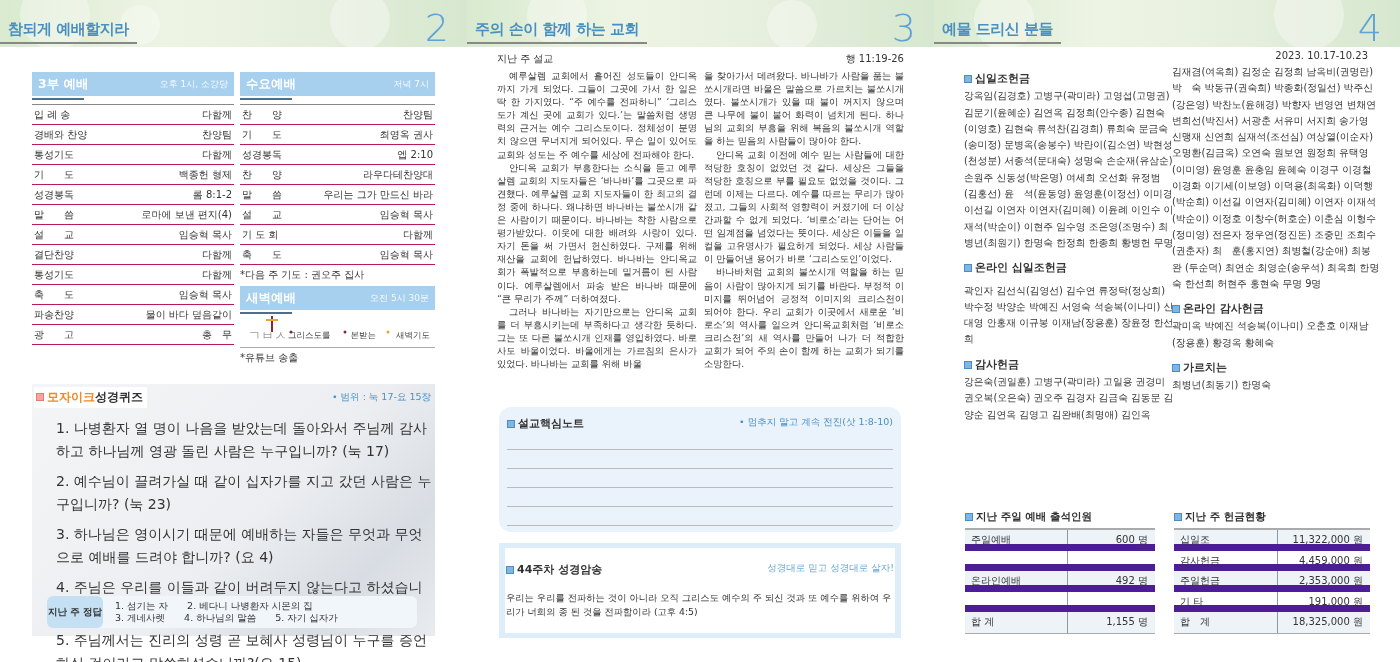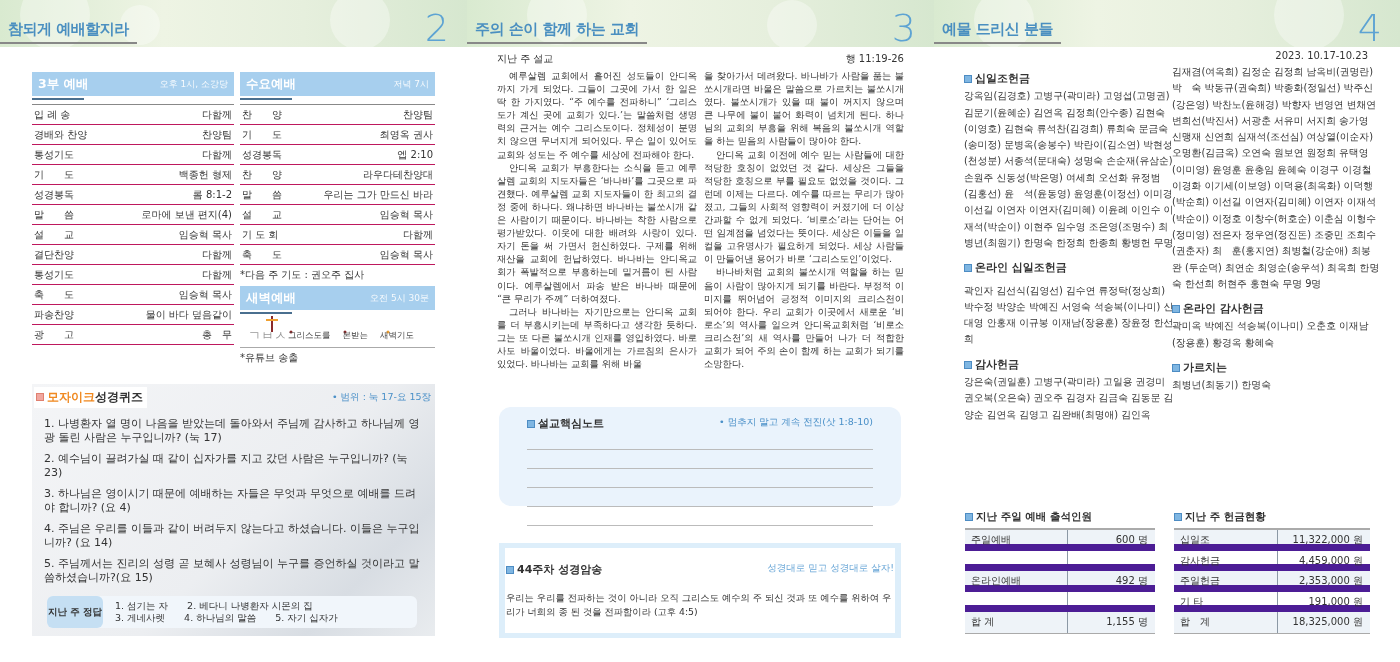--- a/index.html
+++ b/index.html
@@ -24,30 +24,30 @@
 .row .v{text-align:right}
 .note{font-size:10px;height:20px;line-height:20px;color:#333}
 .logo-area{height:38px;border-bottom:1px solid #aaa;position:relative}
 .quiz{position:absolute;left:32px;top:384px;width:403px;height:252px;background:linear-gradient(135deg,#f4f5f7 0%,#eceef1 55%,#d8dde3 80%,#e9ecef 100%)}
 .quiz-head{display:flex;justify-content:space-between;align-items:center;height:26px;padding:0 4px 0 2px}
 .quiz-title{font-size:12px;font-weight:bold;background:#fff;padding:2px 4px 2px 2px}
 .quiz-title .m{color:#f08a22}
 .quiz-title .g{color:#333}
 .sq{display:inline-block;width:8px;height:8px;background:#7fb6e2;border:1px solid #4d8cc3;margin-right:3px;vertical-align:middle}
 .quiz-range{font-size:9.5px;color:#4a90c8}
-.q{font-size:11px;margin:7px 0 0 12px;line-height:14px;color:#333;width:380px}
+.q{font-size:14px;margin:7px 0 0 24px;line-height:23px;color:#333;width:380px}
 .answer{position:absolute;left:15px;top:212px;width:370px;height:32px;background:#f1f6fb;border-radius:6px;display:flex;align-items:center}
 .answer .lbl{width:56px;height:32px;background:#c5dff3;border-radius:6px;font-size:9.5px;font-weight:bold;display:flex;align-items:center;justify-content:center;color:#333}
 .answer .txt{font-size:9.5px;line-height:12px;margin-left:12px;color:#333}
 
 .sermon-head{position:absolute;top:52px;left:30px;right:30px;display:flex;justify-content:space-between;font-size:10px;color:#333}
 .cols{position:absolute;top:69px;left:30px;width:407px;display:flex;justify-content:space-between}
 .col{width:200px;font-size:9.3px;line-height:13.1px;text-align:justify;color:#333;font-family:"DejaVu Serif",serif}
 .col p{text-indent:12px}
-.notes-box{position:absolute;left:32px;top:407px;width:402px;height:99px;background:#eaf3fc;border-radius:12px;padding:9px 28px}
+.notes-box{position:absolute;left:32px;top:407px;width:402px;height:125px;background:#eaf3fc;border-radius:12px;padding:9px 8px}
 .notes-head{display:flex;justify-content:space-between;font-size:11px}
 .notes-head .t{font-weight:bold;color:#333}
 .notes-head .s{color:#4a90c8;font-size:9.5px}
 .line{border-bottom:1px solid #bbb;height:19px}
 .verse-box{position:absolute;left:32px;top:543px;width:402px;height:95px;background:#ddeefa;padding:5px 6px}
 .verse-inner{background:#fff;width:100%;height:100%;padding:10px 1px}
 .verse-head{display:flex;justify-content:space-between;font-size:11px;margin-top:4px}
 .verse-head .t{font-weight:bold;color:#333}
 .verse-head .s{color:#6aa7d7;font-size:9.5px}
 .verse-text{font-size:9.3px;line-height:14px;margin-top:14px;color:#333}
@@ -180,21 +180,21 @@
       </div>
     <div class="logo-area">
       <svg width="195" height="38" viewBox="0 0 195 38">
         <line x1="32" y1="6" x2="32" y2="22" stroke="#8a2a2a" stroke-width="2"></line>
         <line x1="26" y1="10" x2="38" y2="10" stroke="#f0a030" stroke-width="2"></line>
         <text x="8" y="30" font-size="13" fill="#999" font-family="DejaVu Sans, sans-serif">ㄱㅂㅅ</text>
         <circle cx="51" cy="22" r="1.5" fill="#8a2a2a"></circle>
         <circle cx="105" cy="22" r="1.5" fill="#8a2a2a"></circle>
         <circle cx="148" cy="22" r="1.5" fill="#f0a030"></circle>
       </svg>
-      <div style="position:absolute;left:48px;top:20px;font-size:8.5px;color:#444;display:flex;gap:12px">
+      <div style="position:absolute;left:48px;top:20px;font-size:8.5px;color:#444;display:flex;gap:20px">
         <span>그리스도를</span>
         <span>본받는</span>
         <span>새벽기도</span>
       </div>
     </div>
     <div class="note">*유튜브 송출</div>
   </div>
 
   <div class="quiz">
     <div class="quiz-head">

